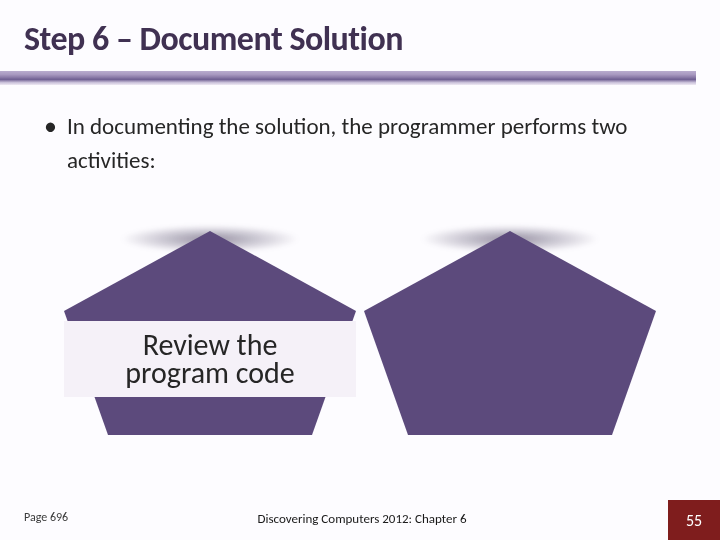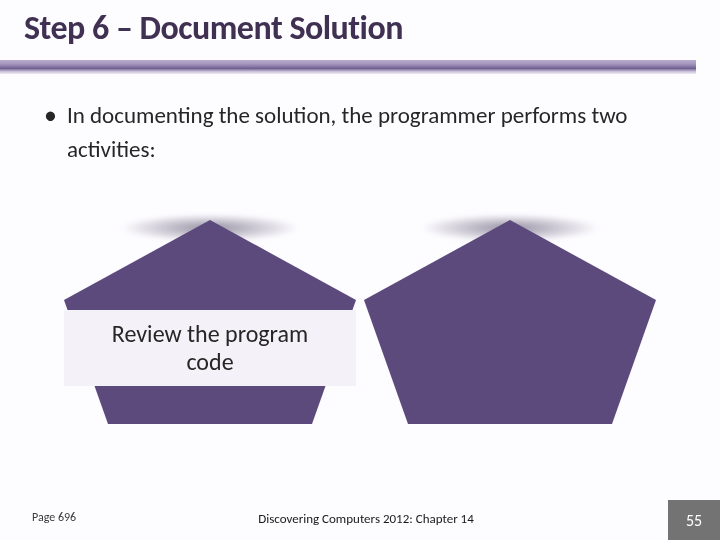--- a/index.html
+++ b/index.html
@@ -3,21 +3,21 @@
 <meta charset="utf-8">
 <style>
   * { margin: 0; padding: 0; box-sizing: border-box; }
   html, body { width: 720px; height: 540px; overflow: hidden; }
   body {
     font-family: Calibri, "Segoe UI", Arial, sans-serif;
     background: #fdfcff;
     position: relative;
   }
   .title-area {
-    padding: 7px 24px 6px 24px;
+    padding: 18px 24px 6px 24px;
   }
   .title {
     font-size: 34px;
     font-weight: 700;
     color: #403152;
     letter-spacing: -0.5px;
   }
   .title-rule {
     margin: 6px 24px 0 0;
     height: 14px;
@@ -80,28 +80,28 @@
     right: 0;
     top: 96px;
     height: 76px;
     background: #f5f1f8;
     display: flex;
     align-items: center;
     justify-content: center;
     text-align: center;
   }
   .label-text {
-    font-size: 24px;
+    font-size: 30px;
     line-height: 28px;
     color: #262626;
     padding: 0 30px;
   }
   .footer {
     position: absolute;
-    left: 12px; right: 0; bottom: 0;
+    left: 4px; right: 0; bottom: 0;
     height: 48px;
   }
   .page-ref {
     position: absolute;
     left: 20px;
     bottom: 16px;
     font-size: 12px;
     color: #3c3c3c;
   }
   .chapter {
@@ -111,21 +111,21 @@
     bottom: 14px;
     font-size: 13px;
     color: #1a1a1a;
   }
   .slide-num-box {
     position: absolute;
     right: 0;
     bottom: 0;
     width: 52px;
     height: 40px;
-    background: #737373;
+    background: #7f1d1d;
     color: #ffffff;
     display: flex;
     align-items: center;
     justify-content: center;
     font-size: 16px;
   }
 </style>
 </head>
 <body>
 
@@ -157,17 +157,17 @@
       <svg class="pentagon" viewBox="0 0 292 210" preserveAspectRatio="none">
         <polygon points="146,6 292,86 248,210 44,210 0,86"></polygon>
       </svg>
     </div>
 
   </div>
 </div>
 
 <div class="footer">
   <div class="page-ref">Page 696</div>
-  <div class="chapter">Discovering Computers 2012: Chapter 14</div>
+  <div class="chapter">Discovering Computers 2012: Chapter 6</div>
   <div class="slide-num-box">
     <span>55</span>
   </div>
 </div>
 
 </body></html>

